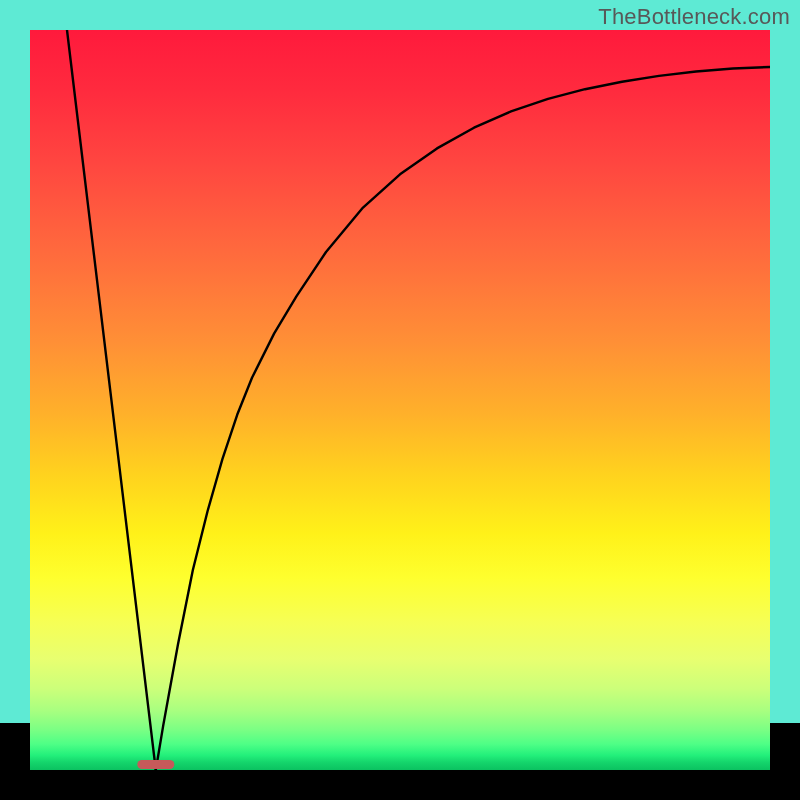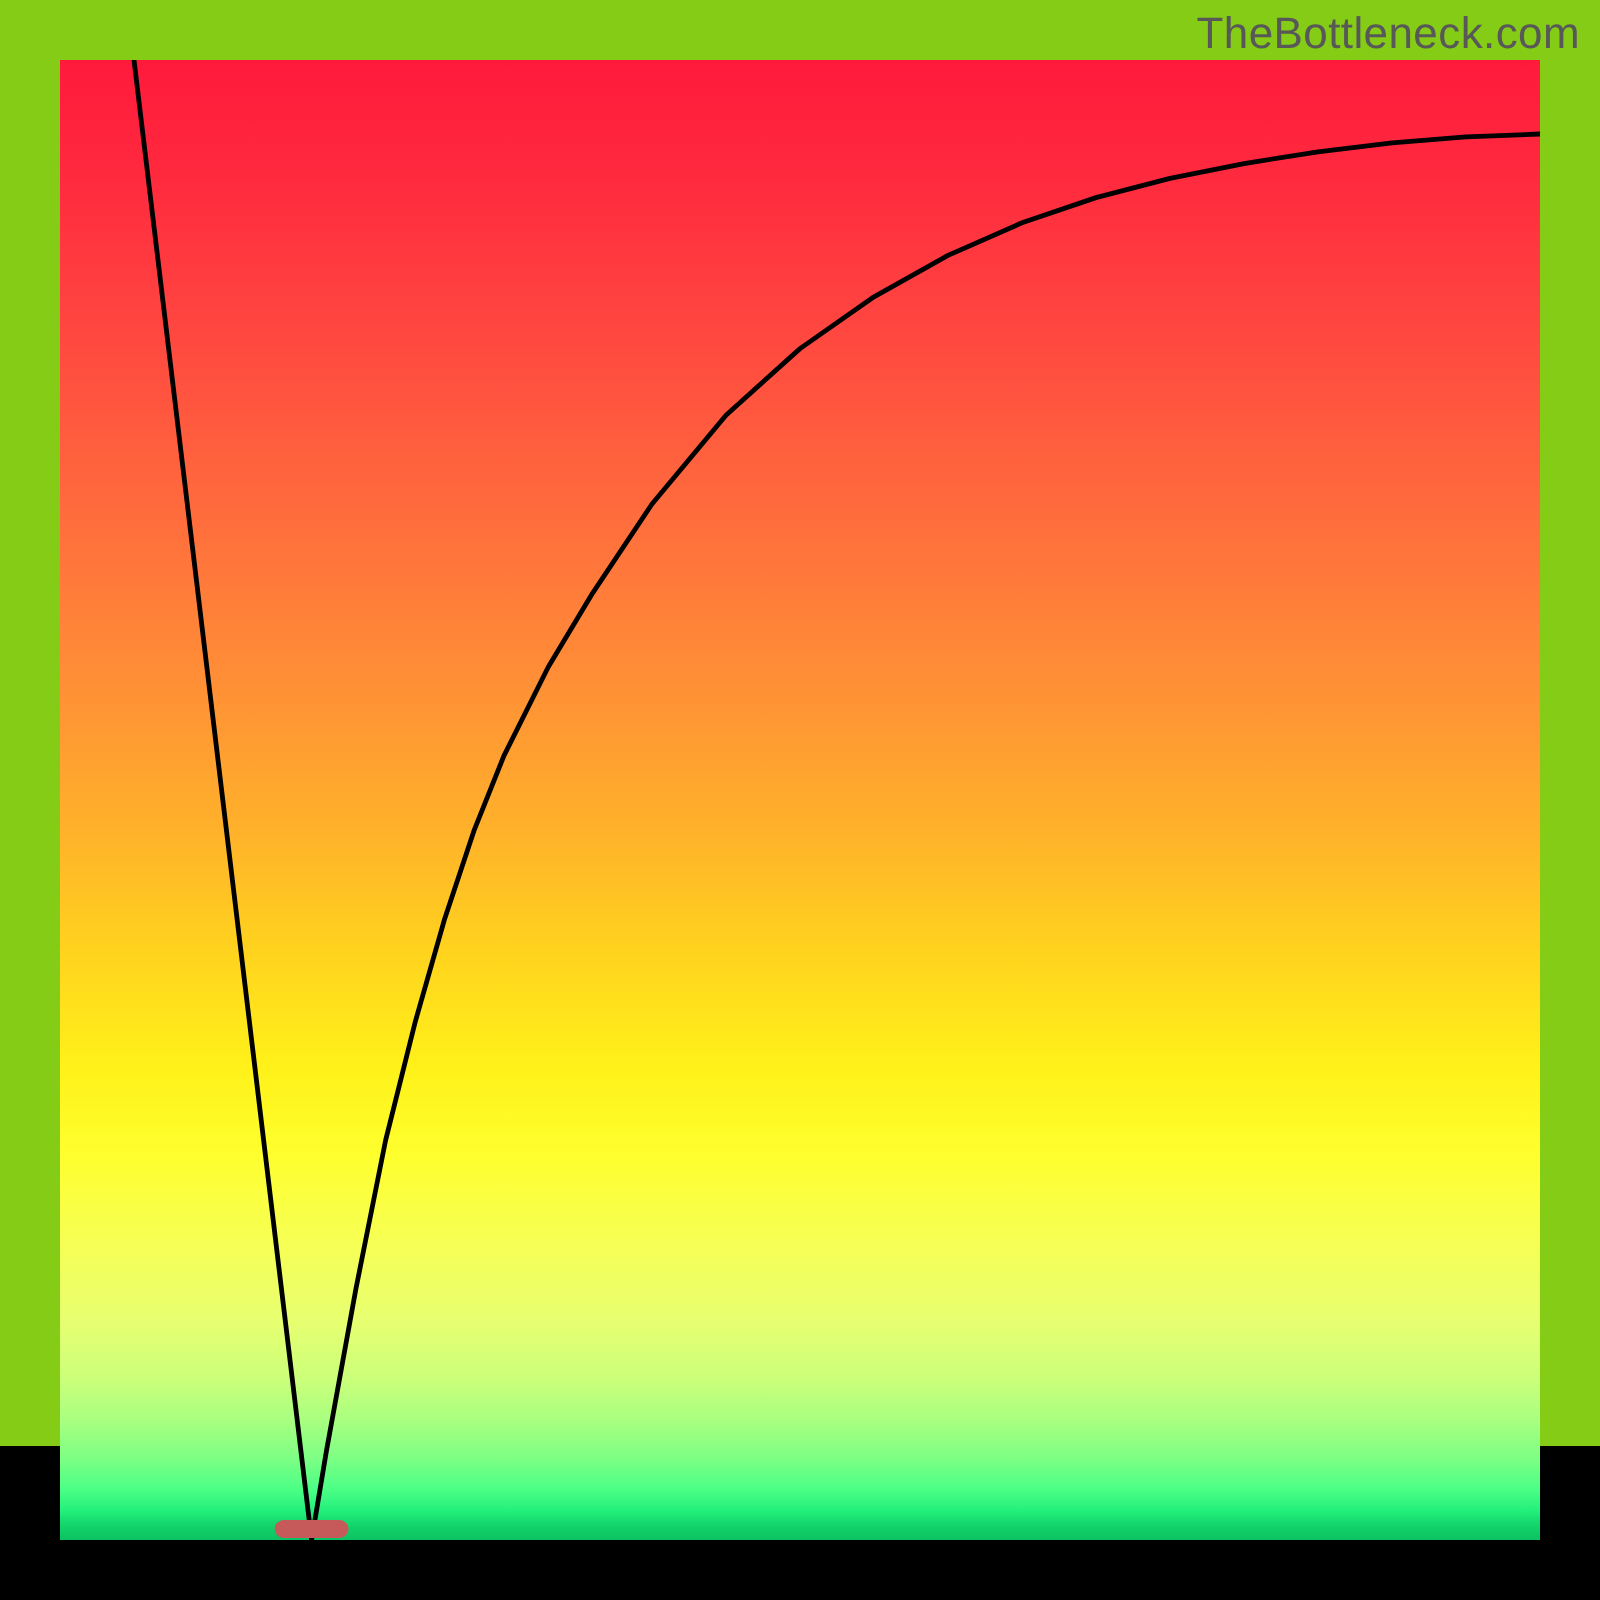--- a/index.html
+++ b/index.html
@@ -8,21 +8,21 @@
     width: 800px;
     height: 800px;
     overflow: hidden;
     background: #000;
     font-family: Arial, Helvetica, sans-serif;
   }
   .frame {
     position: relative;
     width: 800px;
     height: 723px;
-    background: #84cc16;
+    background: #5eead4;
   }
   .plot-area {
     position: absolute;
     left: 30px;
     top: 30px;
     width: 740px;
     height: 740px;
     
     background: linear-gradient(to bottom,
       #ff1a3c 0%,

